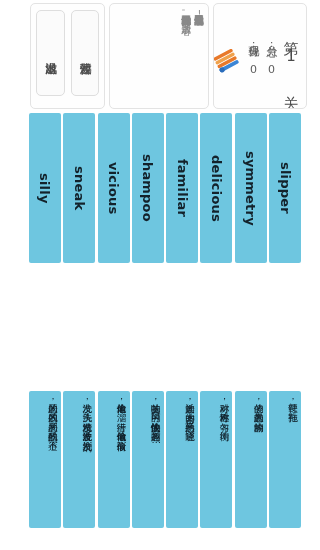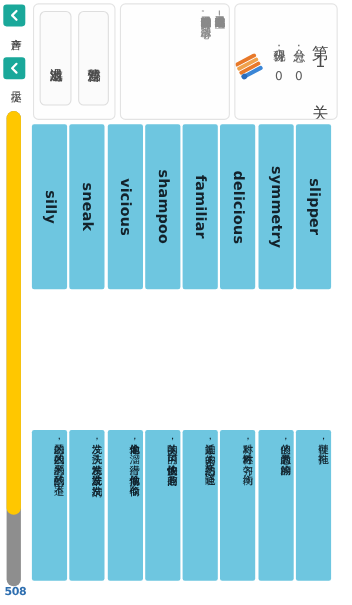--- a/index.html
+++ b/index.html
@@ -219,46 +219,20 @@
     overflow: hidden;
   }
 
   
 </style>
 </head>
 <body>
 
 <div id="app">
 
-  <div id="left-rail">
-
-    <div class="rail-btn" id="rail-sound">
-      <span class="rail-chip">
-        <svg width="12" height="12" viewBox="0 0 12 12">
-          <path d="M8 2 L4 6 L8 10" fill="none" stroke="#ffffff" stroke-width="2" stroke-linecap="round" stroke-linejoin="round"></path>
-        </svg>
-      </span>
-      <span class="rail-label">声音</span>
-    </div>
-
-    <div class="rail-btn" id="rail-hint">
-      <span class="rail-chip">
-        <svg width="12" height="12" viewBox="0 0 12 12">
-          <path d="M8 2 L4 6 L8 10" fill="none" stroke="#ffffff" stroke-width="2" stroke-linecap="round" stroke-linejoin="round"></path>
-        </svg>
-      </span>
-      <span class="rail-label">提示</span>
-    </div>
-
-    <div id="scroll-track">
-      <div id="scroll-thumb"></div>
-    </div>
-
-    <div id="scroll-count">508</div>
-  </div>
 
   <div id="top-bar">
 
     <div class="panel" id="panel-controls">
       <div class="game-btn">
         <span class="game-btn-text">暂停游戏</span>
       </div>
       <div class="game-btn">
         <span class="game-btn-text">退出游戏</span>
       </div>

